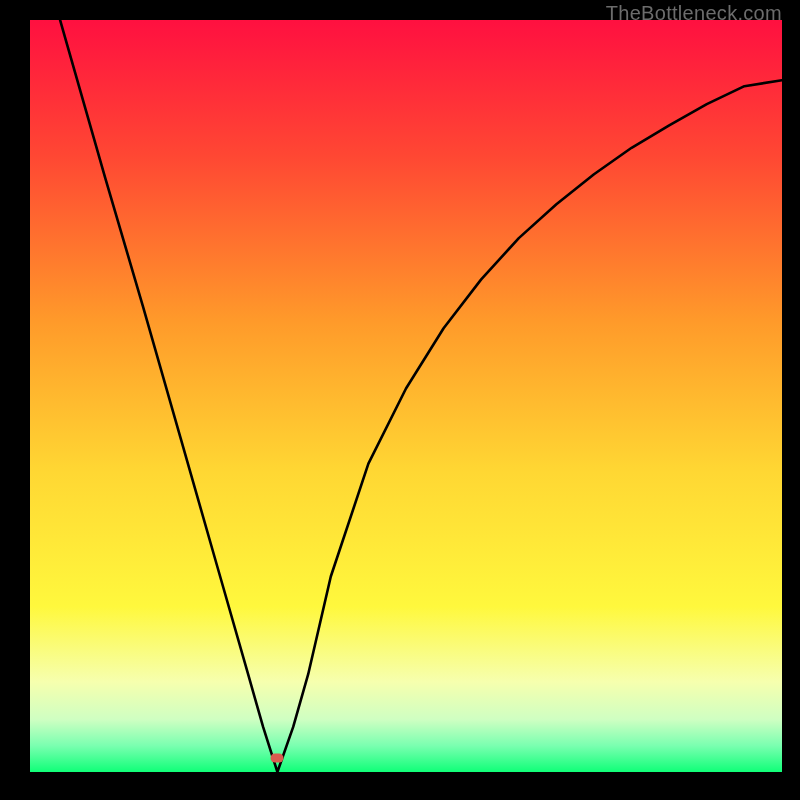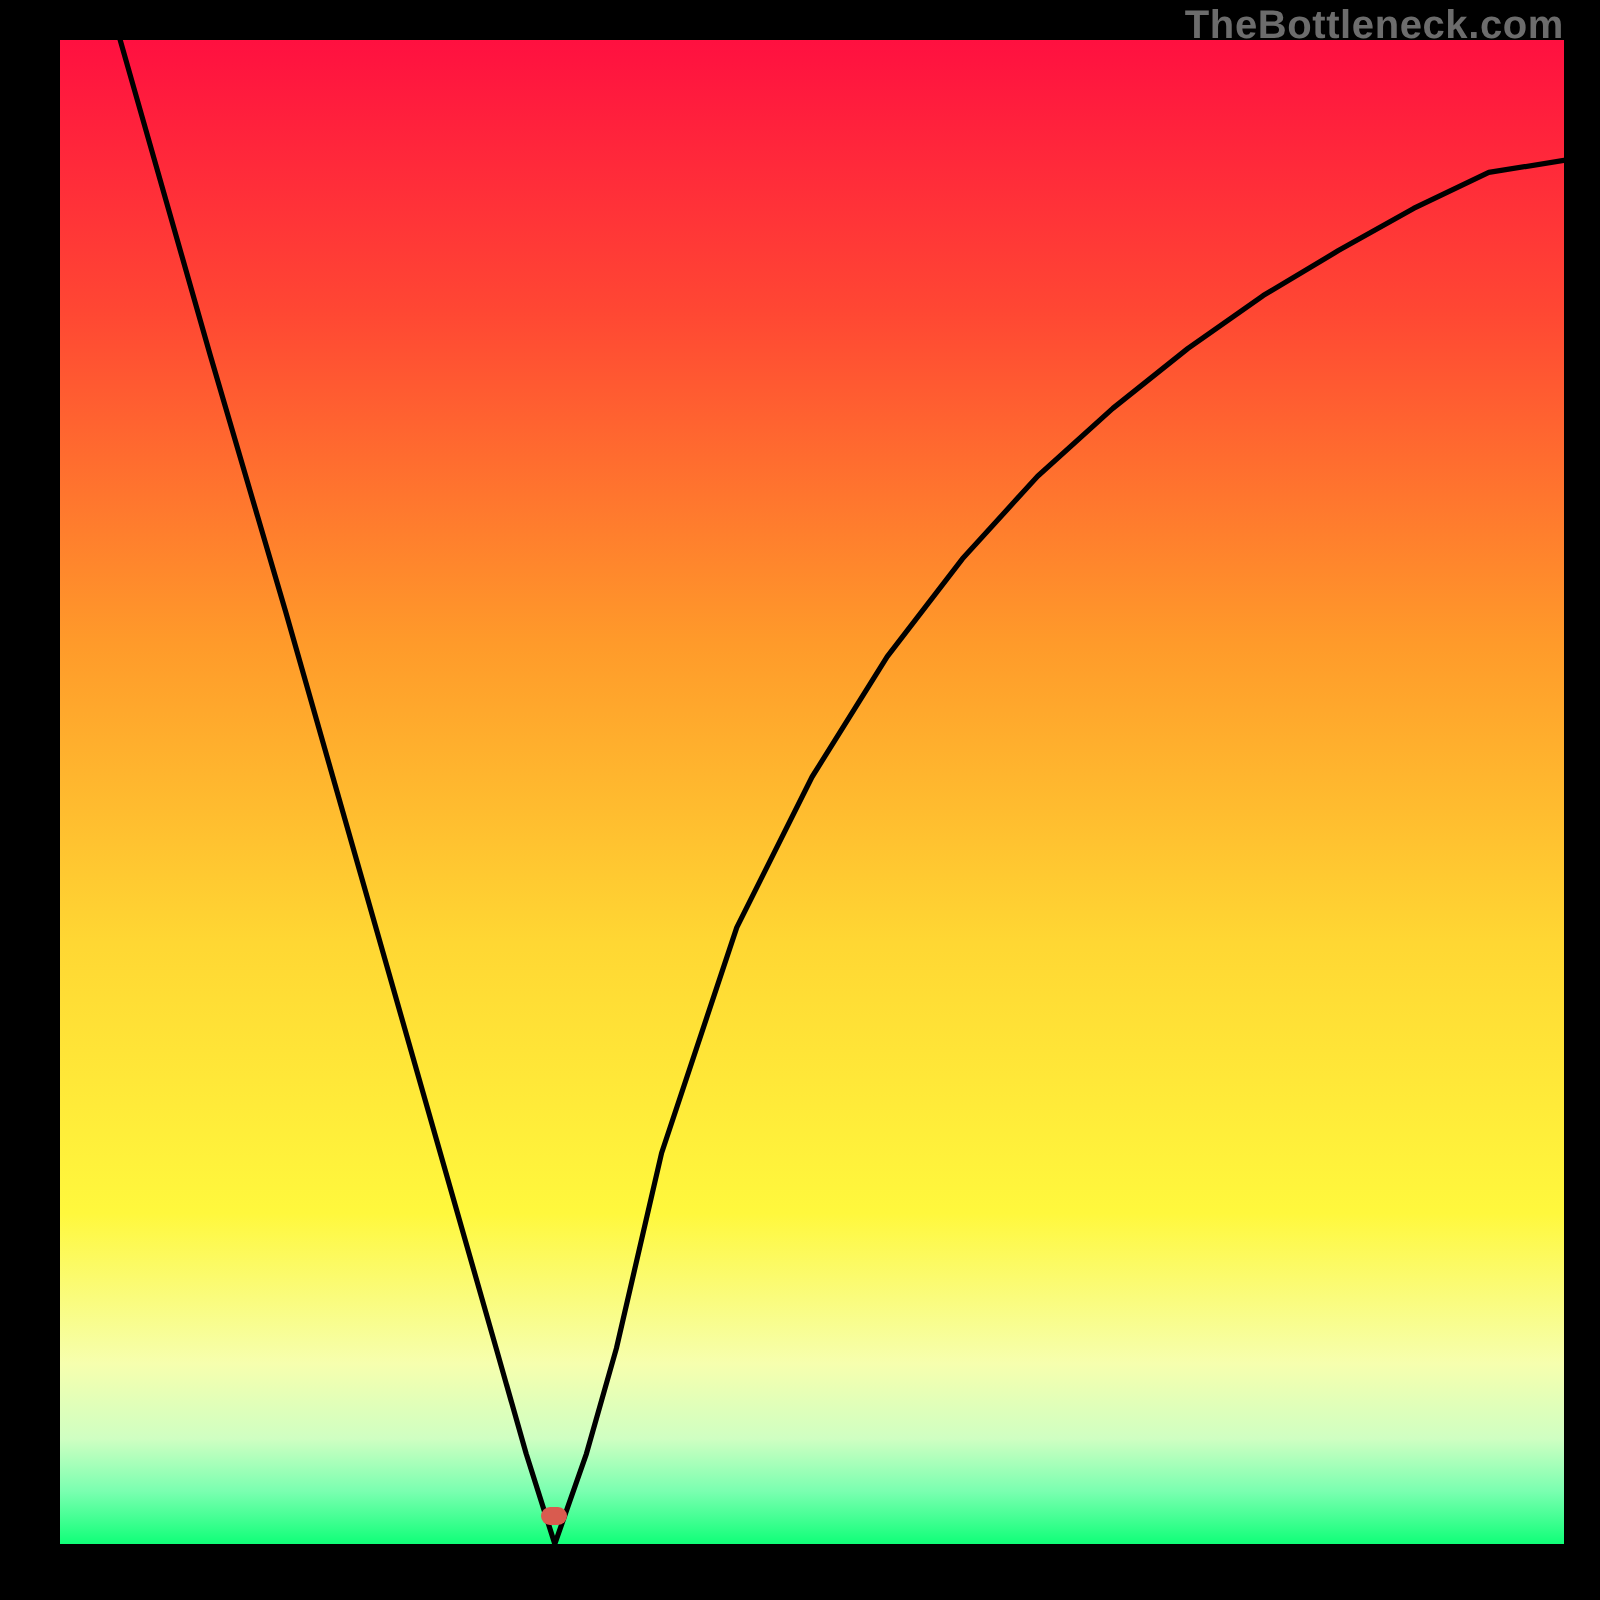--- a/index.html
+++ b/index.html
@@ -19,21 +19,21 @@
     top: 0;
     width: 100%;
     height: 100%;
   }
   .watermark {
     position: absolute;
     top: 2px;
     right: 18px;
     color: #6c6c6c;
     font-size: 20px;
-    font-weight: 700;
+    font-weight: 400;
     letter-spacing: 0.3px;
   }
   svg.curve {
     position: absolute;
     left: 0;
     top: 0;
     width: 100%;
     height: 100%;
     pointer-events: none;
   }

